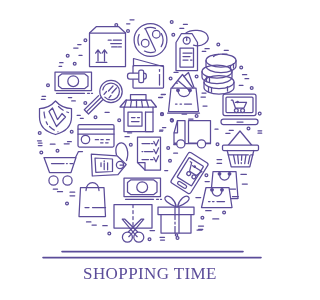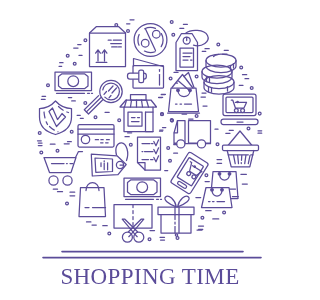--- a/index.html
+++ b/index.html
@@ -1,20 +1,20 @@
 <!DOCTYPE html>
 <html><head>
 <meta charset="utf-8">
 <style>
   html,body{margin:0;padding:0;background:#ffffff;}
   body{width:300px;height:300px;overflow:hidden;font-family:"Liberation Serif",serif;}
   #poster{position:relative;width:300px;height:300px;background:#ffffff;}
   #art{position:absolute;left:0;top:0;}
   .title{position:absolute;left:0;right:0;top:264.5px;text-align:center;color:#5b4c99;
-         font-family:"Liberation Serif",serif;font-size:23px;letter-spacing:0.4px;line-height:1;
+         font-family:"Liberation Serif",serif;font-size:17px;letter-spacing:0.4px;line-height:1;
          white-space:nowrap;}
 </style>
 </head>
 <body>
 
 <div id="poster">
 <svg id="art" width="300" height="300" viewBox="0 0 300 300">
  <g fill="none" stroke="#5b4c99" stroke-width="1.25" stroke-linecap="round" stroke-linejoin="round">
 
   <g>

